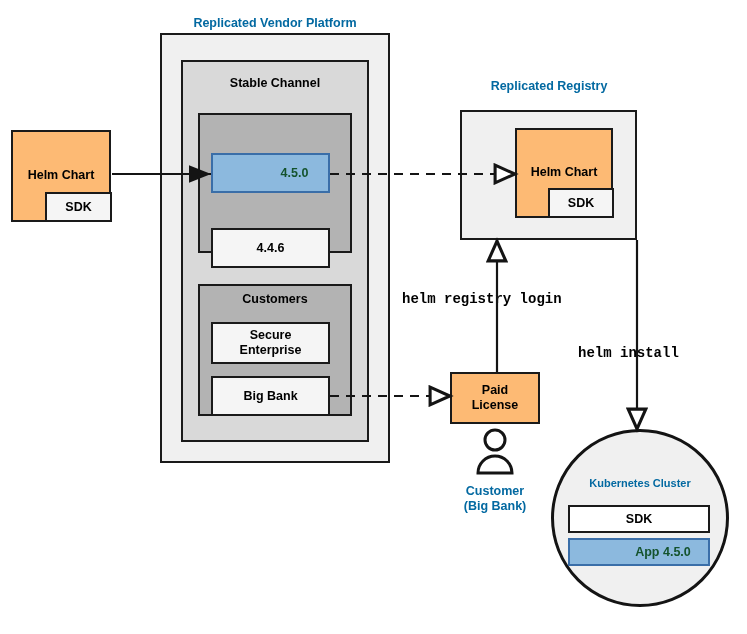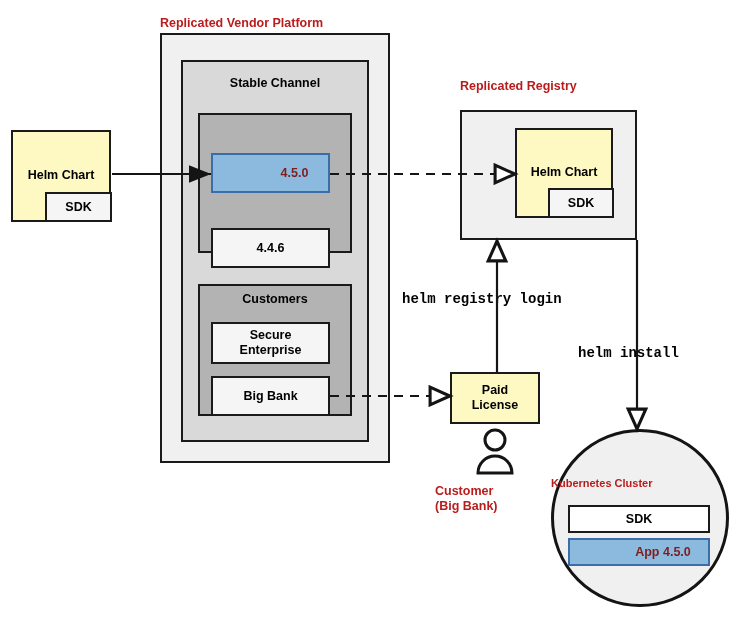--- a/index.html
+++ b/index.html
@@ -11,22 +11,22 @@
     position: relative;
     width: 747px;
     height: 634px;
     background: #ffffff;
     font-family: "Liberation Sans", sans-serif;
     overflow: hidden;
   }
   .lbl {
     position: absolute;
     font-weight: bold;
-    color: #b91c1c;
-    text-align: left;
+    color: #0369a1;
+    text-align: center;
     line-height: 1.18;
     white-space: pre-line;
     user-select: none;
   }
   .box {
     position: absolute;
     border: 2px solid #1a1a1a;
     box-sizing: border-box;
     display: flex;
     align-items: center;
@@ -34,25 +34,25 @@
     text-align: center;
     font-weight: bold;
     color: #000000;
     line-height: 1.18;
     white-space: pre-line;
   }
   .shell       { background: #f0f0f0; }
   .channel     { background: #d9d9d9; }
   .group       { background: #b3b3b3; }
   .item        { background: #f5f5f5; }
-  .chart       { background: #fef9c3; }
+  .chart       { background: #fdba74; }
   .blue {
     background: #8cb9de;
     border-color: #3a6ea8;
-    color: #7f1d1d;
+    color: #14532d;
     padding-left: 48px;
   }
   .grouptitle {
     position: absolute;
     left: 0; right: 0;
     text-align: center;
     font-weight: bold;
     color: #000000;
   }
   .circle {

